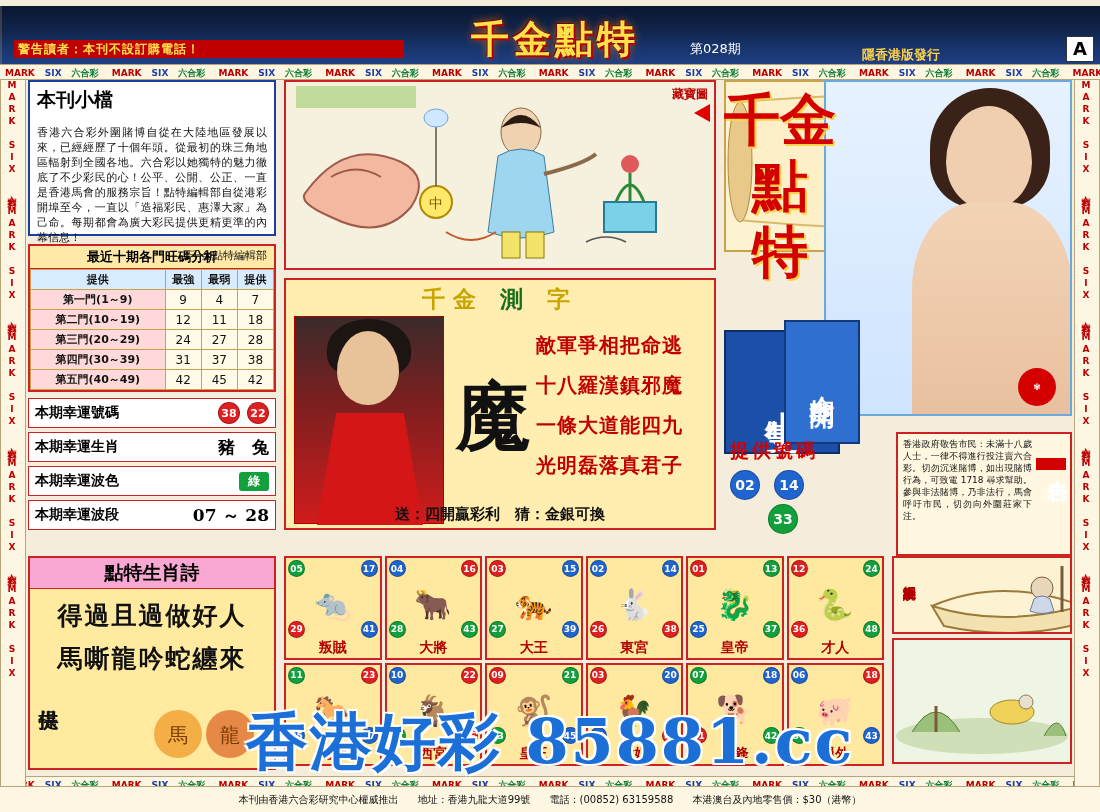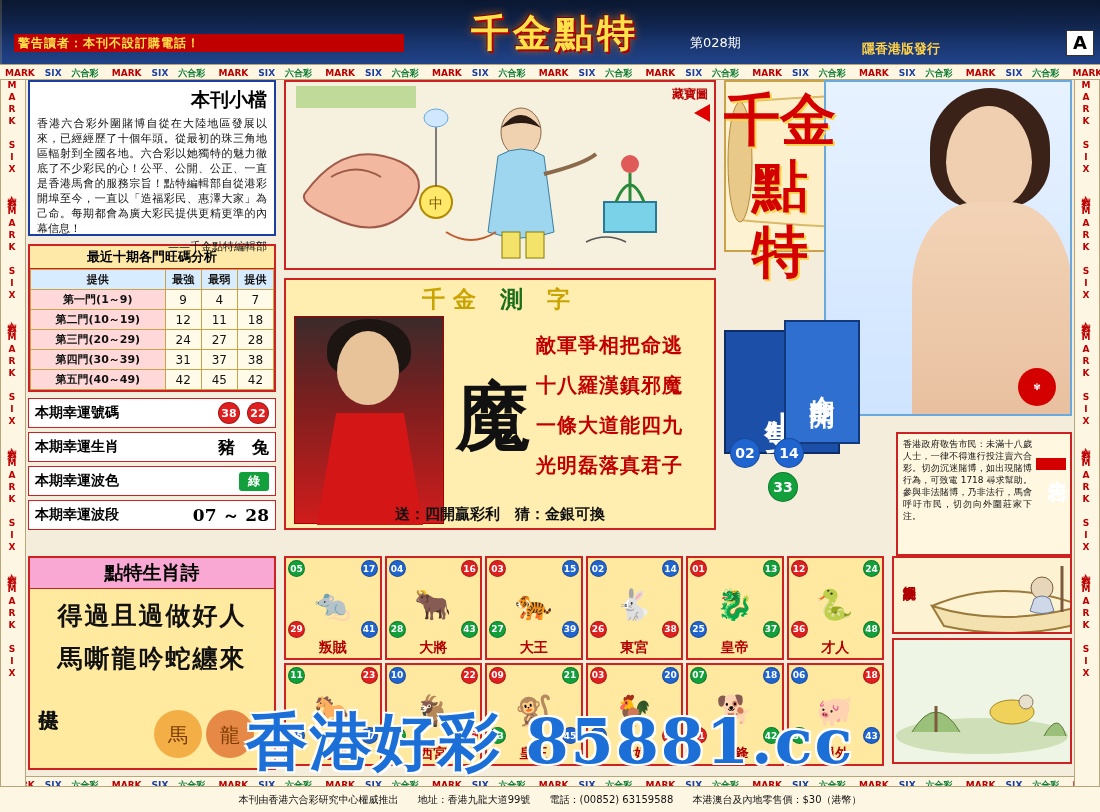--- a/index.html
+++ b/index.html
@@ -8,21 +8,21 @@
     width:1100px; height:812px;
     font-family:"DejaVu Sans", sans-serif;
     background:#f4eddc;
     overflow:hidden;
     position:relative;
   }
   .page { position:absolute; inset:0; }
 
   
   .banner {
-    position:absolute; left:0; top:0; width:1100px; height:64px;
+    position:absolute; left:0; top:6px; width:1100px; height:64px;
     background:linear-gradient(180deg,#0d1a3a 0%, #14306b 40%, #0b1a3c 100%);
     overflow:hidden;
   }
   .banner .skyline {
     position:absolute; left:0; top:0; width:1100px; height:64px;
     background:
       linear-gradient(90deg, rgba(255,220,120,.18) 0 2px, transparent 2px 9px),
       linear-gradient(180deg, rgba(0,0,0,0) 40%, rgba(40,80,160,.5) 100%),
       linear-gradient(180deg,#0a1730, #1b3a78);
     opacity:.95;
@@ -77,21 +77,21 @@
   .content { position:absolute; left:28px; top:80px; width:1044px; height:690px; }
 
   
   .col-left { position:absolute; left:0; top:0; width:248px; }
   .intro-box {
     border:2px solid #1b3fa0; background:#fff; padding:5px 7px 7px;
     height:156px;
   }
   .intro-head {
     font-family:"DejaVu Serif", serif; font-size:19px; font-weight:bold;
-    color:#000; text-align:right; margin-bottom:3px;
+    color:#000; text-align:left; margin-bottom:12px;
   }
   .intro-body {
     font-size:11px; line-height:15px; color:#111; text-align:justify;
   }
   .intro-sign { font-size:11px; text-align:right; margin-top:3px; color:#111; }
 
   
   .tbl-wrap { margin-top:8px; border:2px solid #c22; background:#fffbe8; }
   .tbl-head {
     background:#ffe9a8; text-align:center; font-weight:bold; font-size:13px;
@@ -575,20 +575,21 @@
         </div>
 
       <div class="blue-box" style="top:250px;">
         <span class="v">小雙</span>
       </div>
       <div class="blue-box2" style="top:240px;">
         <span class="v">今期開</span>
       </div>
 
       <div class="provide-nums">
+        <div class="provide-title">提供號碼</div>
         <div class="provide-balls">
           <div class="ball blue">02</div>
           <div class="ball blue">14</div>
         </div>
         <div class="provide-balls provide-balls2">
           <div class="ball green">33</div>
         </div>
       </div>
 
       <div class="notice">

